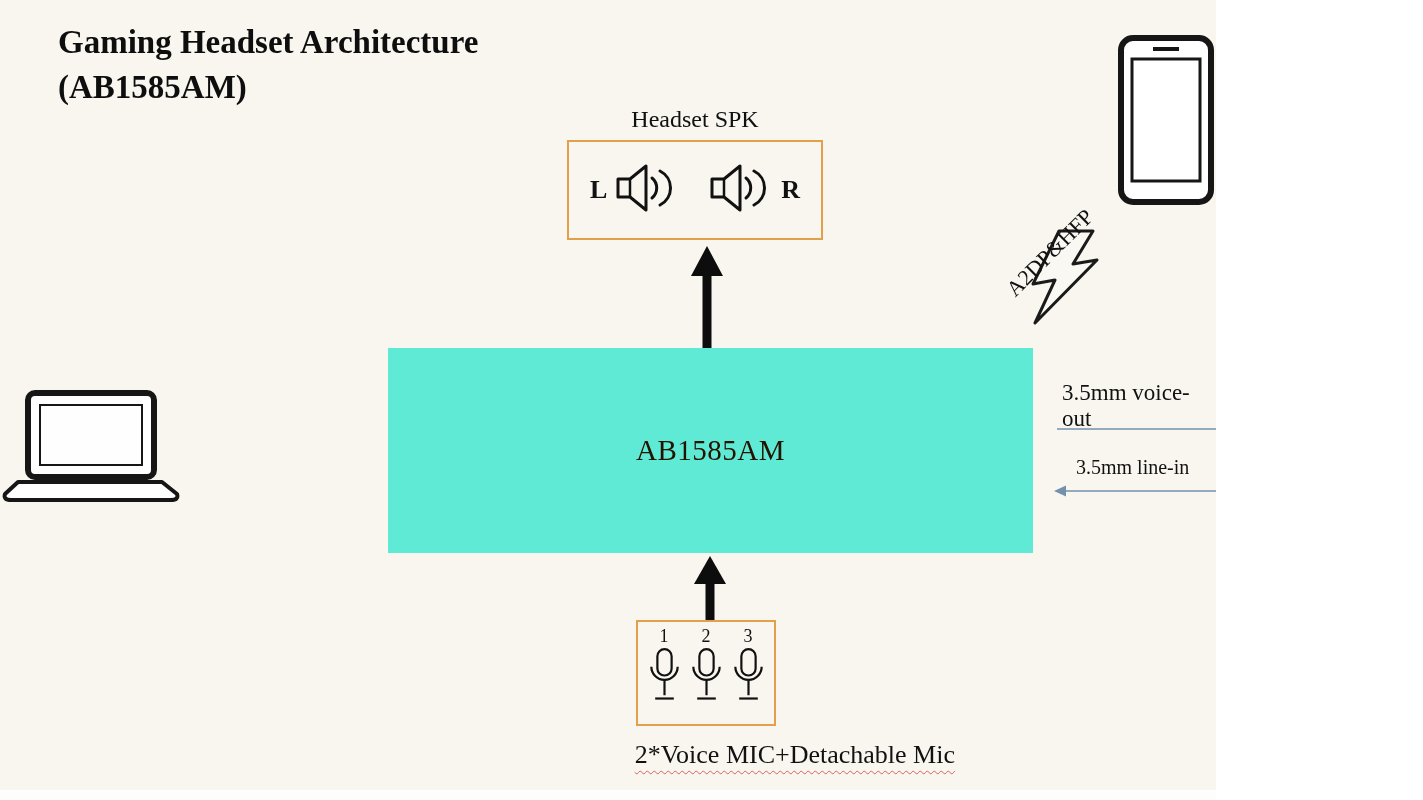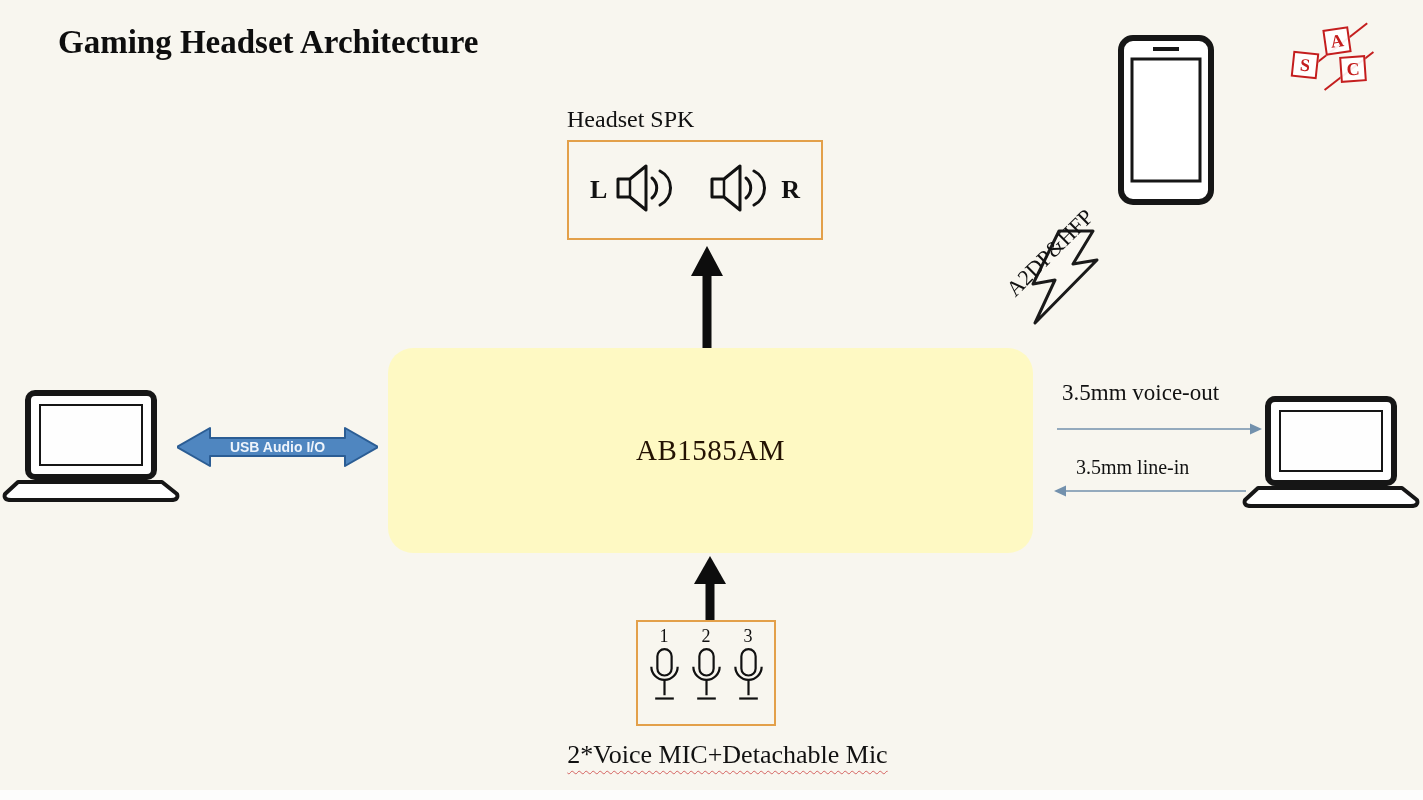--- a/index.html
+++ b/index.html
@@ -1,48 +1,48 @@
 <!DOCTYPE html>
 <html><head>
 <meta charset="utf-8">
 <style>
   html,body { margin:0; padding:0; }
   .canvas {
-    position:relative; width:1423px; height:800px;
+    position:relative; width:1216px; height:800px;
     background:#f8f6ef; overflow:hidden;
     font-family:"Liberation Serif", serif; color:#111;
   }
   .abs { position:absolute; }
 
   
   .title { left:58px; top:20px; font-size:33px; font-weight:700; line-height:1.35; color:#0e0e0e; }
 
   
-  .spk-label { left:567px; top:106px; width:256px; font-size:24px; }
+  .spk-label { left:567px; top:106px; width:256px; text-align:center; font-size:24px; }
   .spk-box { left:567px; top:140px; width:256px; height:100px; border:2px solid #e3a04a;
              display:flex; align-items:center; justify-content:center; gap:8px; box-sizing:border-box; }
   .lr { font-size:26px; font-weight:700; }
   .spk-gap { width:14px; }
 
   
   .arrow-top { left:687px; top:246px; }
   .arrow-bottom { left:690px; top:556px; }
 
   
-  .chip { left:388px; top:348px; width:645px; height:205px; background:#fef9c3;
+  .chip { left:388px; top:348px; width:645px; height:205px; background:#5eead4;
           display:flex; align-items:center; justify-content:center;
-          font-size:29px; color:#241303; letter-spacing:.5px;border-radius:25px; }
+          font-size:29px; color:#241303; letter-spacing:.5px; }
 
   
   .mic-box { left:636px; top:620px; width:140px; height:106px; border:2px solid #e3a04a;
              display:flex; justify-content:center; align-items:flex-start; gap:9px;
              box-sizing:border-box; padding-top:3px; }
   .mic-col { display:flex; flex-direction:column; align-items:center; }
   .mic-num { font-size:18px; line-height:22px; }
-  .caption { left:500px; top:740px; width:455px; text-align:center; font-size:26px;
+  .caption { left:500px; top:740px; width:455px; text-align:right; font-size:26px;
              text-decoration:underline; text-decoration-style:wavy;
              text-decoration-color:rgba(200,45,45,.7); text-decoration-thickness:1px;
              text-underline-offset:7px; }
 
   
   .laptop-left { left:2px; top:390px; }
   .usb-arrow { left:177px; top:424px; width:201px; height:46px; }
   .usb-label { position:absolute; inset:0; display:flex; align-items:center; justify-content:center;
                font-family:"Liberation Sans", sans-serif; font-size:14px; font-weight:600;
                color:#eef4fb; padding-bottom:1px; }
@@ -74,20 +74,21 @@
 
   .bottom-bar { left:0; top:790px; width:1423px; height:10px; background:#fdfdfc; }
 </style>
 </head>
 <body>
 
 <div class="canvas">
 
   <div class="abs title">
     <div>Gaming Headset Architecture</div>
+    <div>(AB1585AM)</div>
   </div>
 
   <div class="abs spk-label">Headset SPK</div>
   <div class="abs spk-box">
     <span class="lr">L</span>
     <span>
       <svg width="64" height="52" viewBox="0 0 64 52">
         <path d="M3 17 H15 L31 4 V48 L15 35 H3 Z" fill="none" stroke="#111" stroke-width="3" stroke-linejoin="round"></path>
         <line x1="15" y1="17" x2="15" y2="35" stroke="#111" stroke-width="2.5"></line>
         <path d="M37 16 a13 13 0 0 1 0 20" fill="none" stroke="#111" stroke-width="3" stroke-linecap="round"></path>
@@ -163,26 +164,20 @@
   <div class="abs caption">2*Voice MIC+Detachable Mic</div>
 
   <div class="abs laptop-left">
     <svg width="178" height="112" viewBox="0 0 178 112">
       <rect x="26" y="3" width="126" height="84" rx="7" fill="#ffffff" stroke="#161616" stroke-width="6"></rect>
       <rect x="38" y="15" width="102" height="60" fill="#fefefe" stroke="#161616" stroke-width="2"></rect>
       <path d="M16 92 H160 L175 104 Q177 110 169 110 H9 Q1 110 3 104 Z" fill="#ffffff" stroke="#161616" stroke-width="4" stroke-linejoin="round"></path>
     </svg>
   </div>
 
-  <div class="abs usb-arrow">
-    <svg width="201" height="46" viewBox="0 0 201 46">
-      <polygon points="0,23 33,4 33,14 168,14 168,4 201,23 168,42 168,32 33,32 33,42" fill="#4f86c0" stroke="#2b5d94" stroke-width="2" stroke-linejoin="round"></polygon>
-    </svg>
-    <div class="usb-label">USB Audio I/O</div>
-  </div>
 
   <div class="abs phone">
     <svg width="98" height="172" viewBox="0 0 98 172">
       <rect x="4" y="4" width="90" height="164" rx="12" fill="#ffffff" stroke="#161616" stroke-width="6"></rect>
       <line x1="36" y1="15" x2="62" y2="15" stroke="#161616" stroke-width="4"></line>
       <rect x="15" y="25" width="68" height="122" fill="none" stroke="#161616" stroke-width="3"></rect>
     </svg>
   </div>
 
   <div class="abs bolt">

